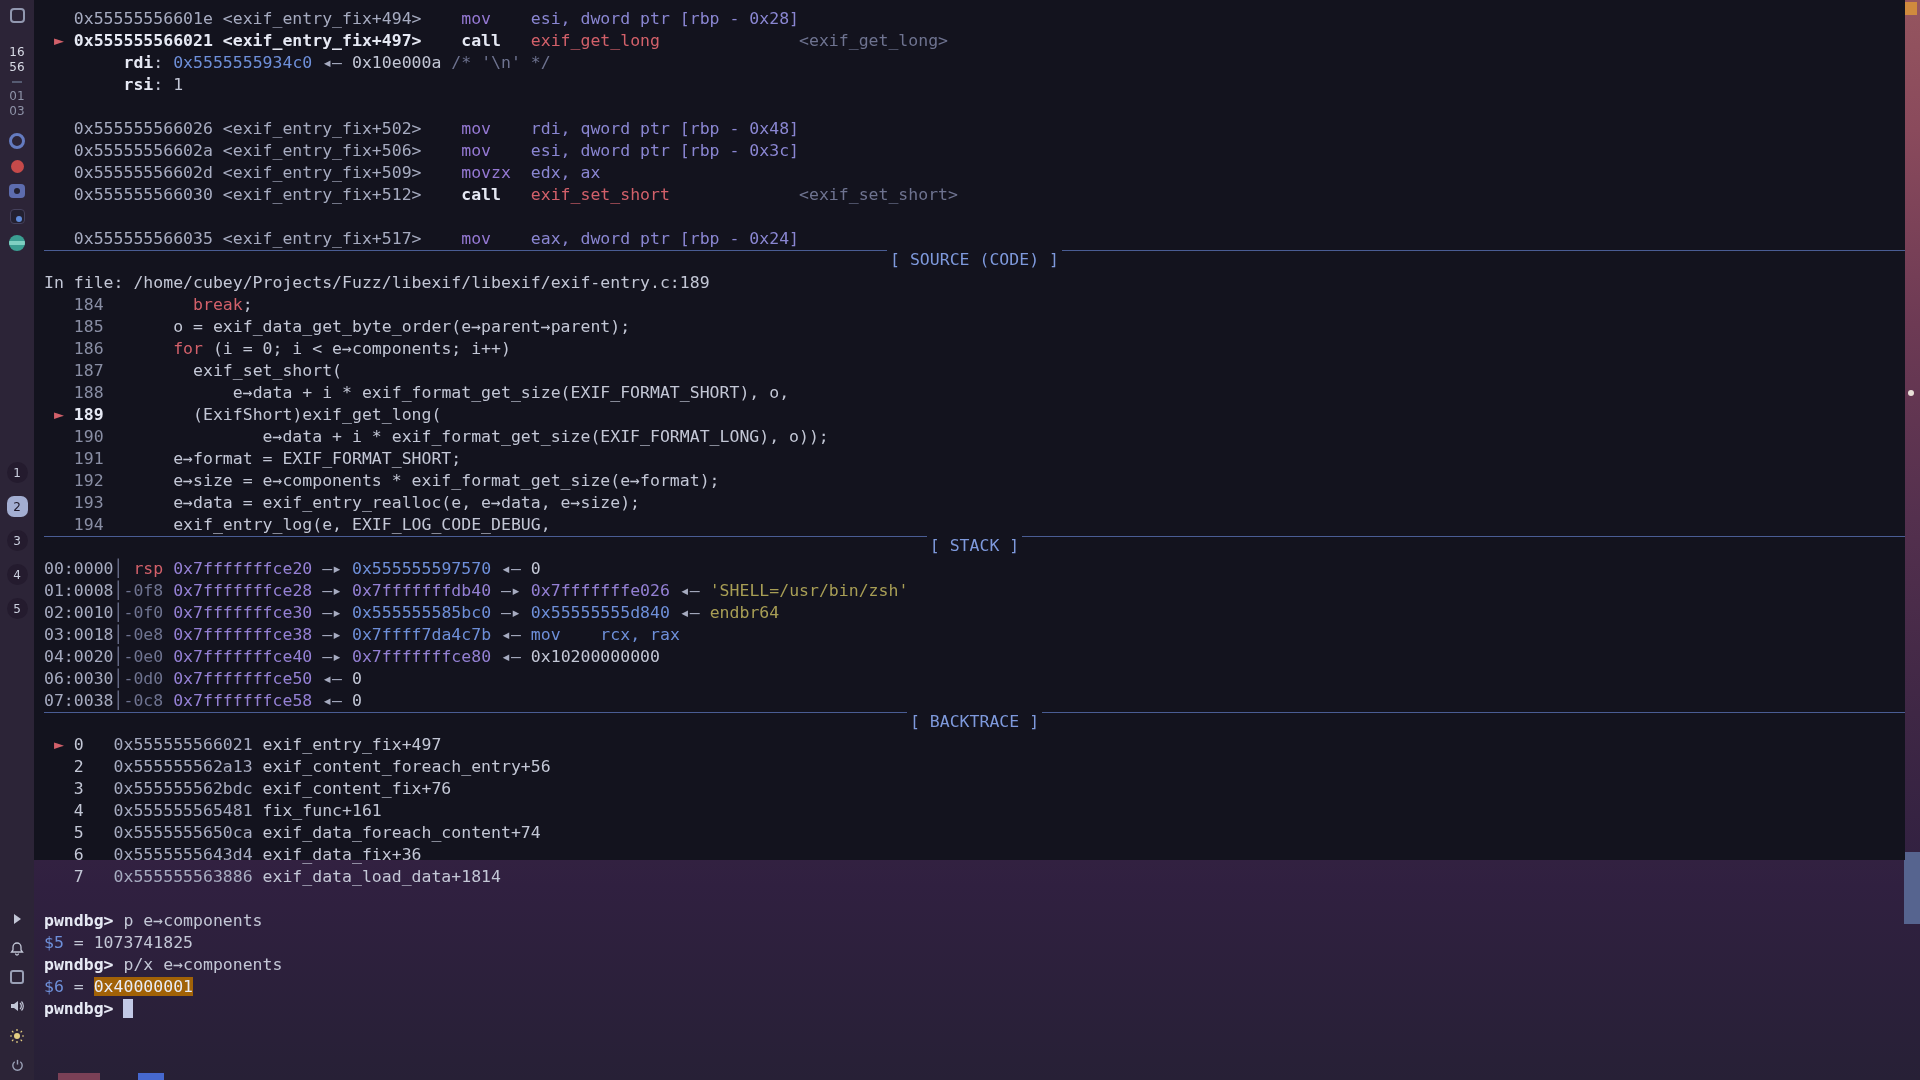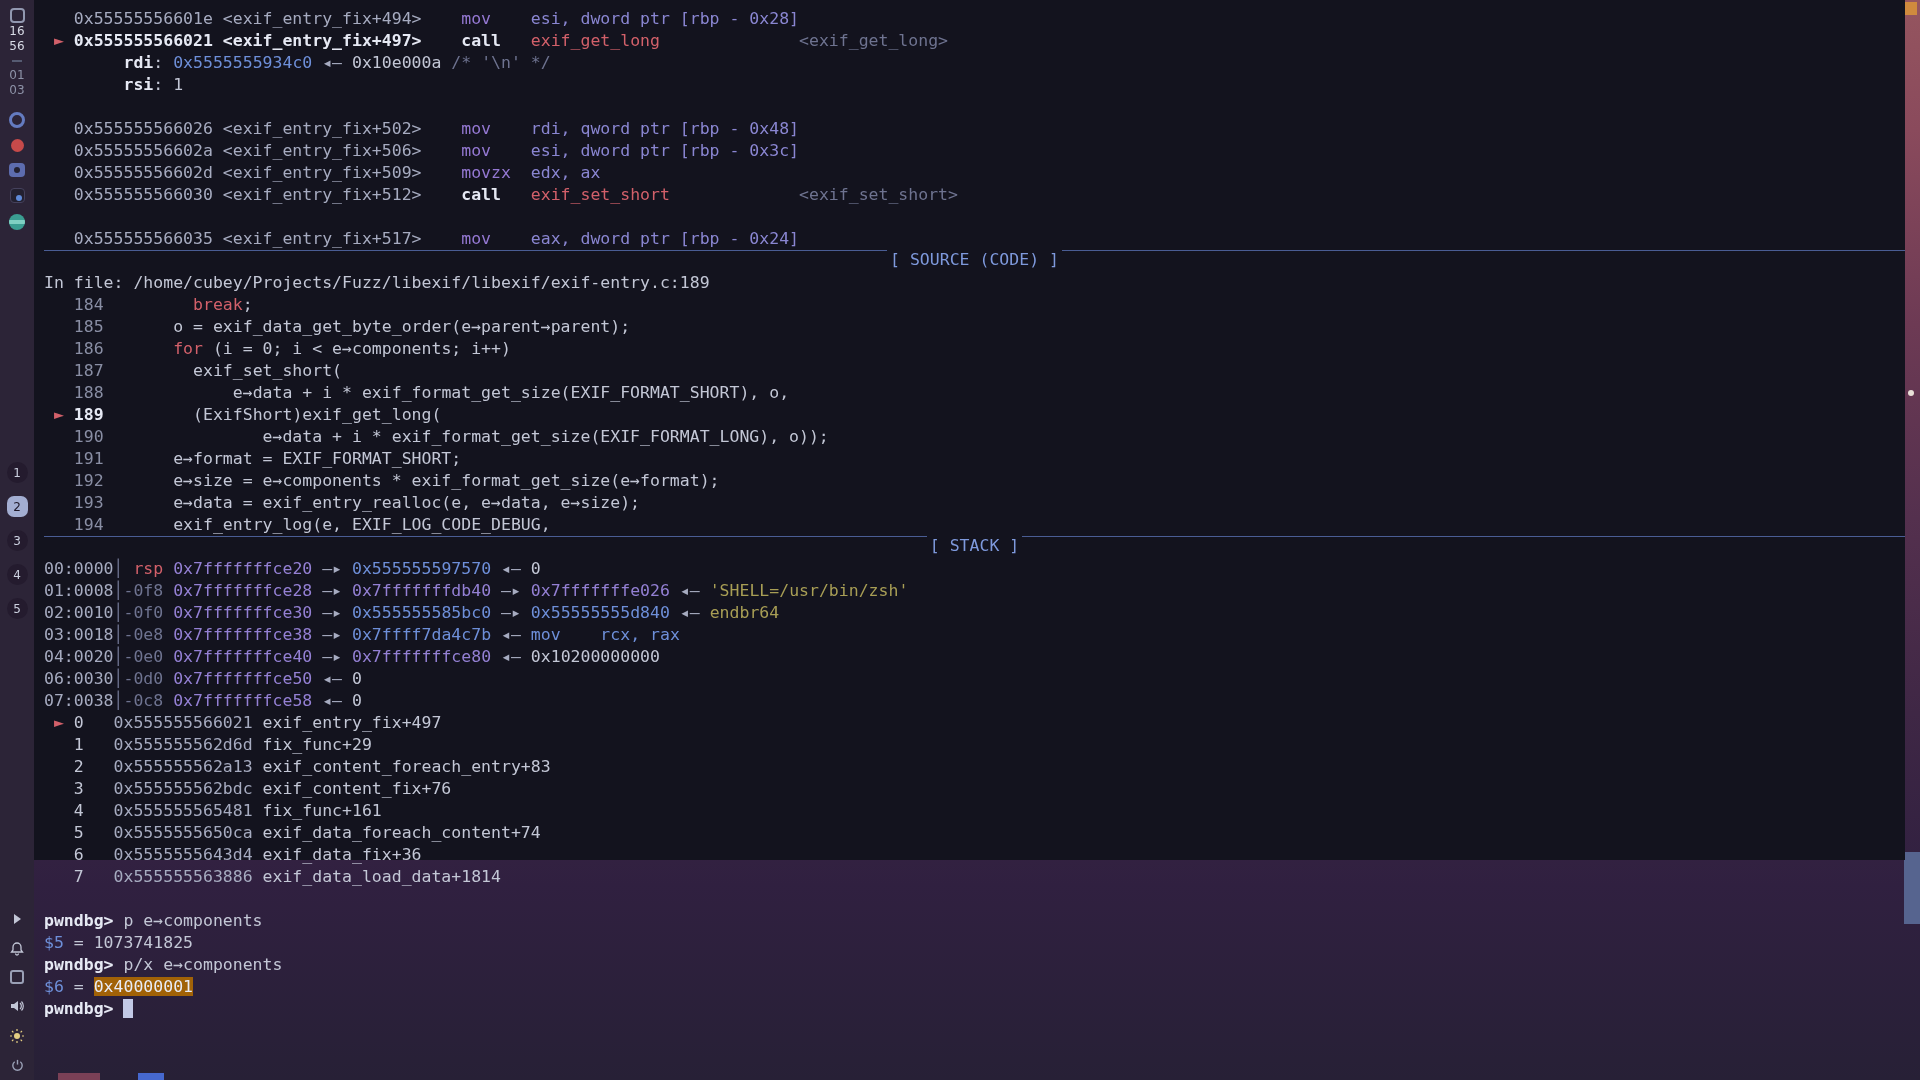--- a/index.html
+++ b/index.html
@@ -13,21 +13,21 @@
   .wp-dot{position:absolute;right:6px;top:390px;width:6px;height:6px;background:#e8e0d8;border-radius:50%}
   .wp-blue{position:absolute;right:0;top:852px;width:16px;height:72px;background:#56648f}
   .wp-frag-blue{position:absolute;left:138px;bottom:0;width:26px;height:7px;background:#4668cf}
   .wp-frag-pink{position:absolute;left:58px;bottom:0;width:42px;height:7px;background:#7a4056}
 
   
   .sidebar{position:absolute;left:0;top:0;bottom:0;width:34px;background:#2c2437;z-index:3}
   .sb-top{display:flex;flex-direction:column;align-items:center}
   .logo{width:15px;height:15px;border:2px solid #9298b0;border-radius:4px;margin-top:8px}
   .clock,.date{display:flex;flex-direction:column;align-items:center;font-size:12px;line-height:15px;color:#d8dbe6}
-  .clock{margin-top:1px}
+  .clock{margin-top:22px}
   .date{color:#8e93a8;font-size:12px}
   .sb-sep{width:10px;height:2px;background:#565b72;margin:6px auto}
   .sb-icons{display:flex;flex-direction:column;align-items:center;gap:11px;margin-top:14px}
   .ic{width:17px;height:17px;display:flex;align-items:center;justify-content:center;position:relative}
   .ic-rec{border:3px solid #647bc0;border-radius:50%;width:16px;height:16px}
   .ic-timer{width:13px;height:13px;border-radius:50%;background:#c64a4a}
   .ic-cam{width:16px;height:14px;border-radius:4px;background:#5d6cae}
   .ic-cam::after{content:"";position:absolute;width:6px;height:6px;border-radius:50%;background:#232030;left:5px;top:4px}
   .ic-shot{width:15px;height:15px;border-radius:4px;background:#232030;border:1px solid #45415c}
   .ic-shot::after{content:"";position:absolute;width:6px;height:6px;border-radius:50%;background:#5f8ad8;left:5.5px;top:5.5px}
@@ -170,24 +170,26 @@
   </div>
   <section id="stack">
       <div class="tl"><span class="x-a">00:0000</span><span class="x-d">│</span><span class="x-f"> </span><span class="x-r">rsp</span><span class="x-f"> </span><span class="x-p">0x7fffffffce20</span><span class="x-a"> —▸ </span><span class="x-b">0x555555597570</span><span class="x-a"> ◂— </span><span class="x-f">0</span></div>
       <div class="tl"><span class="x-a">01:0008</span><span class="x-d">│</span><span class="x-d">-0f8</span><span class="x-f"> </span><span class="x-p">0x7fffffffce28</span><span class="x-a"> —▸ </span><span class="x-p">0x7fffffffdb40</span><span class="x-a"> —▸ </span><span class="x-p">0x7fffffffe026</span><span class="x-a"> ◂— </span><span class="x-y">'SHELL=/usr/bin/zsh'</span></div>
       <div class="tl"><span class="x-a">02:0010</span><span class="x-d">│</span><span class="x-d">-0f0</span><span class="x-f"> </span><span class="x-p">0x7fffffffce30</span><span class="x-a"> —▸ </span><span class="x-b">0x555555585bc0</span><span class="x-a"> —▸ </span><span class="x-b">0x55555555d840</span><span class="x-a"> ◂— </span><span class="x-y">endbr64</span></div>
       <div class="tl"><span class="x-a">03:0018</span><span class="x-d">│</span><span class="x-d">-0e8</span><span class="x-f"> </span><span class="x-p">0x7fffffffce38</span><span class="x-a"> —▸ </span><span class="x-b">0x7ffff7da4c7b</span><span class="x-a"> ◂— </span><span class="x-b">mov    rcx, rax</span></div>
       <div class="tl"><span class="x-a">04:0020</span><span class="x-d">│</span><span class="x-d">-0e0</span><span class="x-f"> </span><span class="x-p">0x7fffffffce40</span><span class="x-a"> —▸ </span><span class="x-p">0x7fffffffce80</span><span class="x-a"> ◂— </span><span class="x-f">0x10200000000</span></div>
       <div class="tl"><span class="x-a">06:0030</span><span class="x-d">│</span><span class="x-d">-0d0</span><span class="x-f"> </span><span class="x-p">0x7fffffffce50</span><span class="x-a"> ◂— </span><span class="x-f">0</span></div>
       <div class="tl"><span class="x-a">07:0038</span><span class="x-d">│</span><span class="x-d">-0c8</span><span class="x-f"> </span><span class="x-p">0x7fffffffce58</span><span class="x-a"> ◂— </span><span class="x-f">0</span></div>
     </section>
+  <div class="hdr">
+    <span class="hline"></span><span class="hlabel">[ BACKTRACE ]</span><span class="hline"></span>
+  </div>
   <section id="backtrace">
       <div class="tl"><span class="x-f"> </span><span class="x-r">►</span><span class="x-f"> 0   </span><span class="x-a">0x555555566021</span><span class="x-f"> </span><span class="x-f">exif_entry_fix+497</span></div>
-      <div class="tl"><span class="x-f">   1   </span><span class="x-a">0x555555562d6d</span><span class="x-f"> </span><span class="x-f">fix_func+29</span></div>
-      <div class="tl"><span class="x-f">   2   </span><span class="x-a">0x555555562a13</span><span class="x-f"> </span><span class="x-f">exif_content_foreach_entry+83</span></div>
+      <div class="tl"><span class="x-f">   2   </span><span class="x-a">0x555555562a13</span><span class="x-f"> </span><span class="x-f">exif_content_foreach_entry+56</span></div>
       <div class="tl"><span class="x-f">   3   </span><span class="x-a">0x555555562bdc</span><span class="x-f"> </span><span class="x-f">exif_content_fix+76</span></div>
       <div class="tl"><span class="x-f">   4   </span><span class="x-a">0x555555565481</span><span class="x-f"> </span><span class="x-f">fix_func+161</span></div>
       <div class="tl"><span class="x-f">   5   </span><span class="x-a">0x5555555650ca</span><span class="x-f"> </span><span class="x-f">exif_data_foreach_content+74</span></div>
       <div class="tl"><span class="x-f">   6   </span><span class="x-a">0x5555555643d4</span><span class="x-f"> </span><span class="x-f">exif_data_fix+36</span></div>
       <div class="tl"><span class="x-f">   7   </span><span class="x-a">0x555555563886</span><span class="x-f"> </span><span class="x-f">exif_data_load_data+1814</span></div>
     </section>
   <section id="console">
       <div class="tl">&nbsp;</div>
       <div class="tl"><span class="x-w">pwndbg&gt; </span><span class="x-f">p e→components</span></div>
       <div class="tl"><span class="x-b">$5</span><span class="x-f"> = 1073741825</span></div>

